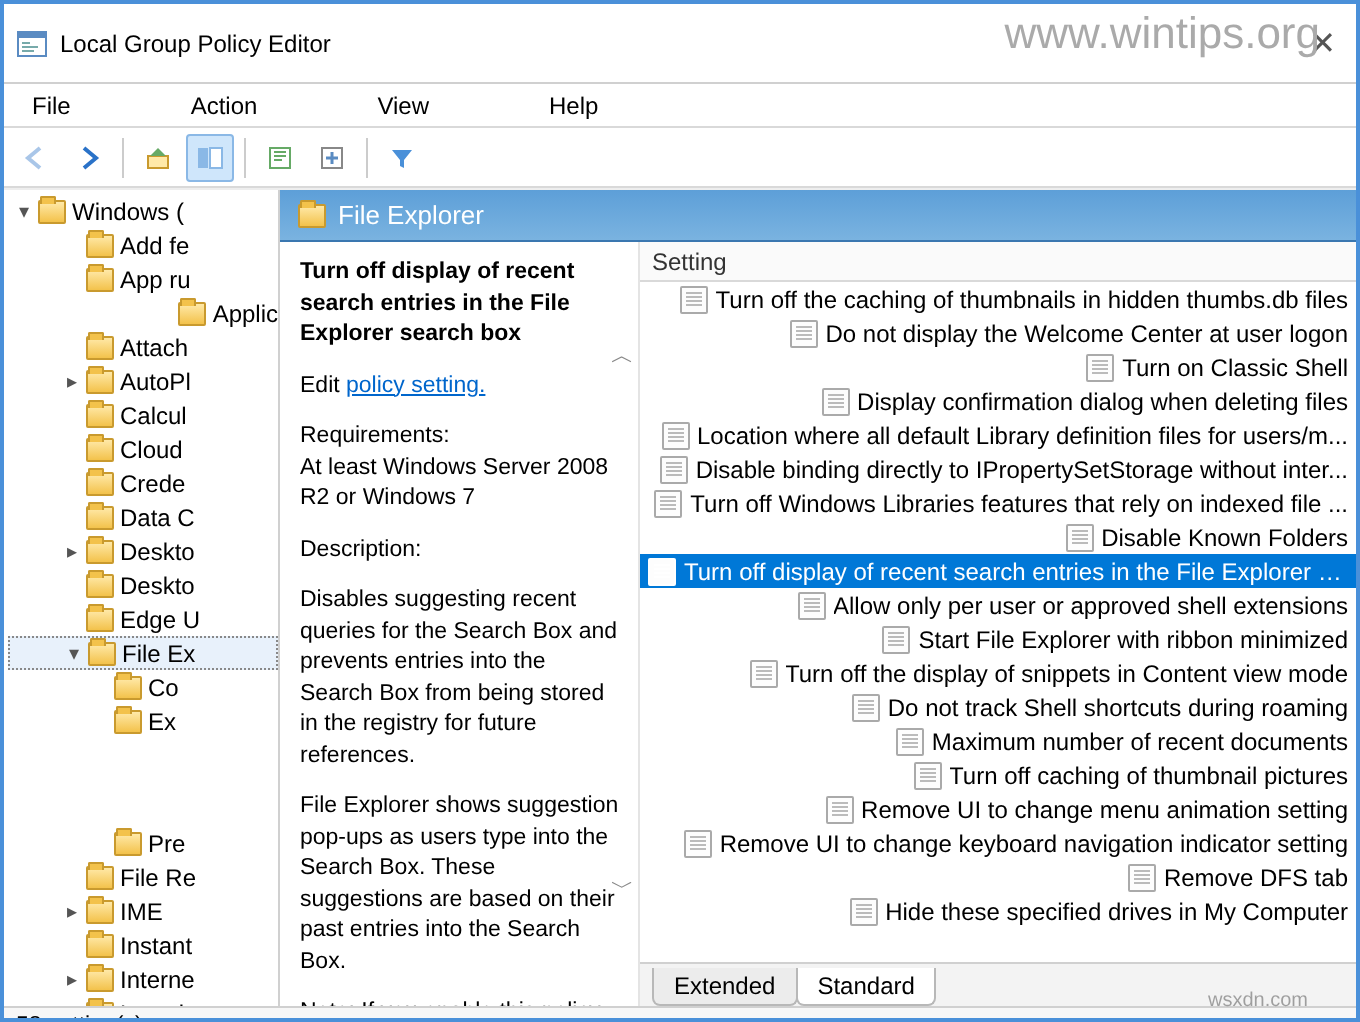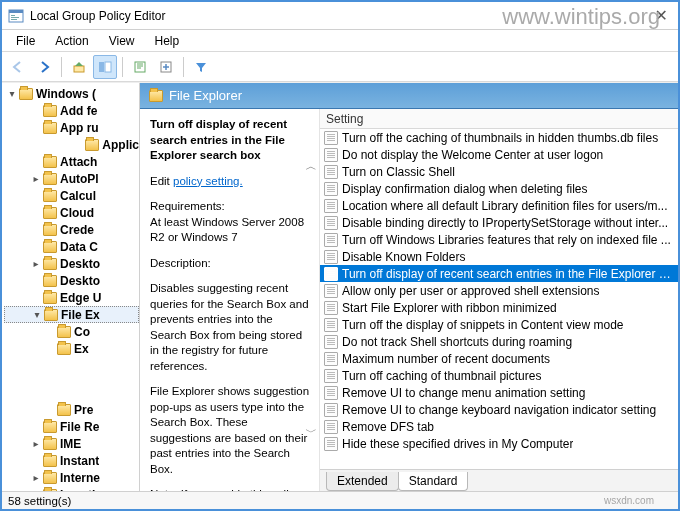--- a/index.html
+++ b/index.html
@@ -17,32 +17,33 @@
     position: absolute; top: 2px; right: 18px;
     font-size: 22px; color: #aaa; font-family: Tahoma, sans-serif;
     pointer-events: none; z-index: 50;
   }
   .watermark-bottom {
     position: absolute; bottom: 3px; right: 24px;
     font-size: 10px; color: rgba(0,0,0,0.35); z-index: 50;
   }
   
   .titlebar {
-    height: 28px; display: flex; align-items: center;
+    height: 40px; display: flex; align-items: center;
     padding: 0 6px; border-bottom: 1px solid #d0d0d0;
     background: #fff;
   }
   .titlebar .icon { width:16px; height:16px; margin-right:6px; }
   .titlebar .title { flex:1; font-size:12px; color:#000; }
   .titlebar .close { font-size:16px; color:#555; cursor:pointer; padding:0 4px;}
   
   .menubar {
     height: 22px; display:flex; align-items:center;
     padding: 0 4px; border-bottom:1px solid #d9d9d9;
     font-size:12px;
+    gap:40px;
   }
   .menubar span { padding:2px 10px; cursor:pointer; }
   
   .toolbar {
     height: 30px; display:flex; align-items:center;
     padding:0 4px; border-bottom:1px solid #d9d9d9;
     gap:2px;
   }
   .tbtn {
     width:24px; height:24px; display:flex; align-items:center; justify-content:center;
@@ -57,21 +58,21 @@
   }
   .tree-pane {
     width:138px; overflow:hidden auto; border-right:1px solid #d0d0d0;
     padding:2px 0 2px 2px; font-size:12px; white-space:nowrap;
   }
   .tree-row {
     display:flex; align-items:center; height:17px; cursor:pointer;
     padding-left:2px;
   }
   .tree-row .tw { width:12px; text-align:center; color:#555; font-size:10px;}
-  .tree-row .lbl { overflow:hidden; text-overflow:clip;font-weight:bold;}
+  .tree-row .lbl { overflow:hidden; text-overflow:clip;}
   .folder-icon {
     width:14px; height:12px; margin:0 3px 0 1px; flex-shrink:0;
     background: linear-gradient(#ffe9a8,#f3c24b);
     border:1px solid #c99a2e; border-radius:1px; position:relative;
   }
   .folder-icon:before{
     content:""; position:absolute; top:-3px; left:0; width:6px; height:3px;
     background:#f3c24b; border:1px solid #c99a2e; border-bottom:none;
     border-radius:1px 1px 0 0;
   }
@@ -97,20 +98,21 @@
   .list-col { flex:1; display:flex; flex-direction:column; overflow:hidden;}
   .list-head {
     height:20px; border-bottom:1px solid #d9d9d9; display:flex; align-items:center;
     padding:0 6px; font-size:12px; color:#333; background:#fafafa;
   }
   .list-body { flex:1; overflow:hidden auto; }
   .setting-row {
     display:flex; align-items:center; height:17px; padding:0 4px;
     font-size:12px; white-space:nowrap; overflow:hidden; text-overflow:ellipsis;
     cursor:pointer;
+    justify-content:flex-end;
   }
   .setting-row.selected { background:#0078d7; color:#fff;}
   .setting-icon {
     width:14px; height:14px; margin-right:4px; flex-shrink:0;
     border:1px solid #aaa; background:#fdfdfd; border-radius:1px; position:relative;
   }
   .setting-icon:after{
     content:""; position:absolute; left:2px; top:2px; right:2px; height:1px; background:#bbb;
     box-shadow: 0 2px 0 #bbb, 0 4px 0 #bbb, 0 6px 0 #bbb;
   }

